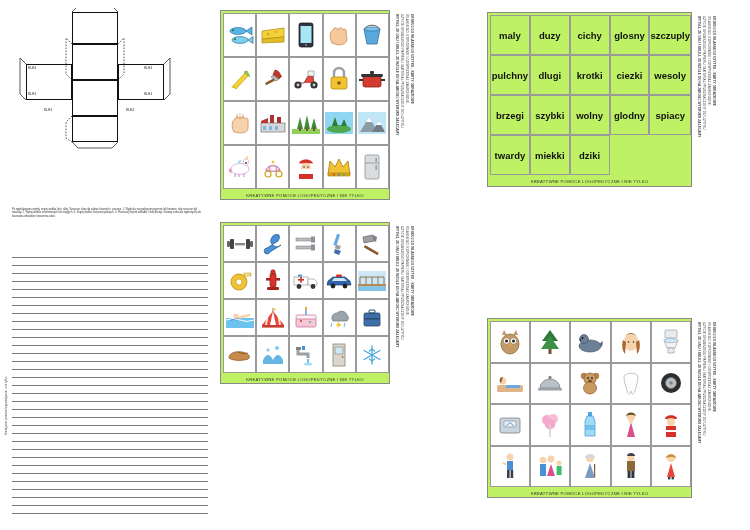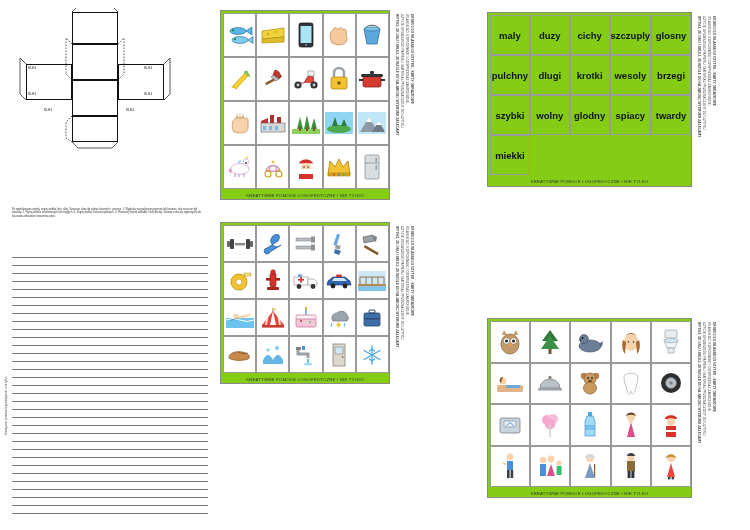--- a/index.html
+++ b/index.html
@@ -8,21 +8,21 @@
     background:#ffffff;
     font-family:"Liberation Sans", sans-serif;
     position:relative;
     overflow:hidden;
   }
   .abs{position:absolute;}
 
   
   .card{
     position:absolute;
-    background:#84cc16;
+    background:#bef264;
     border:1px solid #8a8a8a;
     box-sizing:border-box;
   }
   .grid{
     display:grid;
     box-sizing:border-box;
   }
   .cell{
     border:1px solid #9a9a9a;
     box-sizing:border-box;
@@ -576,33 +576,35 @@
 <div class="sidetext b" style="left:398px;top:226px;">WYTNIJ, ZE GNIJ I SKLEJ. ZE WZGLE DU NA JAKOSC WYDRUKU ZALECAMY</div>
 <div class="sidetext" style="left:403px;top:226px;">UZYCIE GRUBSZEGO PAPIERU. MATERIAL PRZEZNACZONY DO UZYTKU</div>
 <div class="sidetext" style="left:408px;top:226px;">WLASNEGO. KOPIOWANIE I ODSPRZEDAZ ZABRONIONE.</div>
 <div class="sidetext b" style="left:413px;top:226px;">DRUKUJ DO WLASNEGO UZYTKU - KARTY OBRAZKOWE</div>
 
 <div class="card" style="left:487px;top:12px;width:205px;height:175px;">
   <div class="grid" style="grid-template-columns:repeat(5,1fr);grid-template-rows:repeat(4,1fr);width:201px;height:160px;margin:2px;">
     <div class="wordcell">maly</div>
     <div class="wordcell">duzy</div>
     <div class="wordcell">cichy</div>
+    <div class="wordcell">glosny</div>
     <div class="wordcell">szczuply</div>
-    <div class="wordcell">glosny</div>
     <div class="wordcell">pulchny</div>
     <div class="wordcell">dlugi</div>
     <div class="wordcell">krotki</div>
+    <div class="wordcell">ciezki</div>
     <div class="wordcell">wesoly</div>
     <div class="wordcell">brzegi</div>
     <div class="wordcell">szybki</div>
     <div class="wordcell">wolny</div>
     <div class="wordcell">glodny</div>
     <div class="wordcell">spiacy</div>
     <div class="wordcell">twardy</div>
     <div class="wordcell">miekki</div>
+    <div class="wordcell">dziki</div>
   </div>
   <div class="footer">KREATYWNE POMOCE LOGOPEDYCZNE I NIE TYLKO</div>
 </div>
 
 <div class="sidetext b" style="left:700px;top:16px;">WYTNIJ, ZE GNIJ I SKLEJ. ZE WZGLE DU NA JAKOSC WYDRUKU ZALECAMY</div>
 <div class="sidetext" style="left:705px;top:16px;">UZYCIE GRUBSZEGO PAPIERU. MATERIAL PRZEZNACZONY DO UZYTKU</div>
 <div class="sidetext" style="left:710px;top:16px;">WLASNEGO. KOPIOWANIE I ODSPRZEDAZ ZABRONIONE.</div>
 <div class="sidetext b" style="left:715px;top:16px;">DRUKUJ DO WLASNEGO UZYTKU - KARTY OBRAZKOWE</div>
 
 <div class="card" style="left:487px;top:318px;width:205px;height:180px;">

